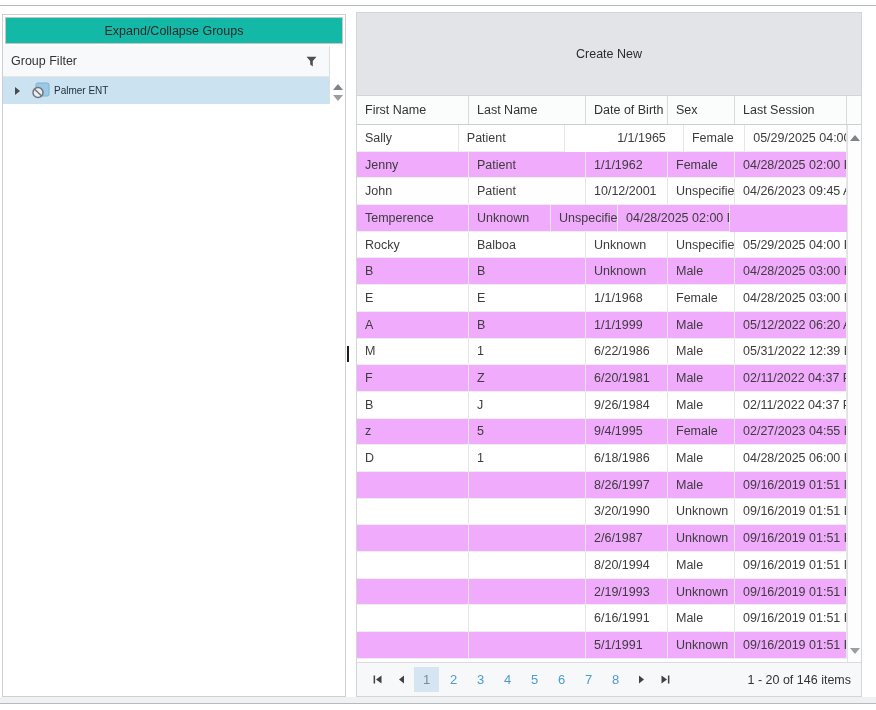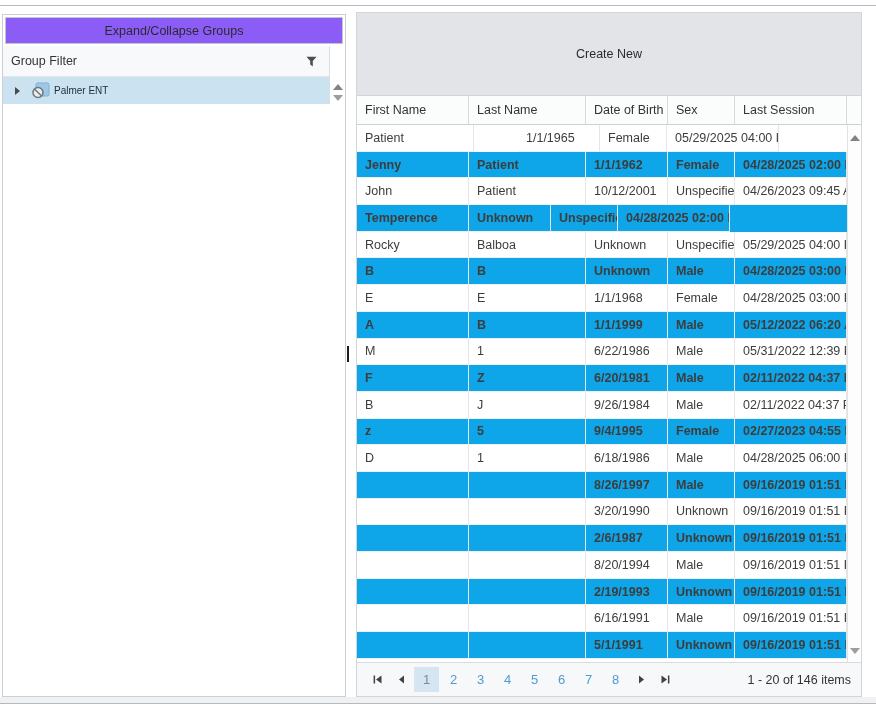--- a/index.html
+++ b/index.html
@@ -13,21 +13,21 @@
   .hrule.bottom { top:703px; }
   .bottom-band { position:absolute; left:0; top:697px; width:876px; height:6px; background:#f0f1f2; }
 
   
   .left-panel {
     position:absolute; left:2px; top:14px; width:344px; height:683px;
     background:#fff; border:1px solid #ccd0d4;
   }
   .ec-btn {
     display:block; margin:2px; width:338px; height:27px;
-    background:#8b5cf6; border:1px solid #c3c7cc; color:#2b2b2b;
+    background:#14b8a6; border:1px solid #c3c7cc; color:#2b2b2b;
     font:12.5px "Liberation Sans",sans-serif; text-align:center; padding:0; cursor:default;
   }
   .lp-content { position:relative; width:100%; height:calc(100% - 31px); }
   .filter-row {
     height:31px; margin-right:16px; background:#f8f9fa;
     border-bottom:1px solid #e4e6e8;
     display:flex; align-items:center; justify-content:space-between; padding:0 12px 0 8px;
   }
   .filter-row .lbl { font-size:12.5px; color:#333; }
   .tree-row {
@@ -65,21 +65,21 @@
   }
   .grid-header { flex:0 0 29px; display:flex; background:#fbfcfc; border-bottom:1px solid #cfcfcf; }
   .gh-cell {
     border-right:1px solid #d9d9d9; display:flex; align-items:center;
     padding-left:8px; font-size:12.5px; color:#333; overflow:hidden; white-space:nowrap;
   }
   .gh-cell.spacer { padding:0; border-right:none; }
   .grid-body { flex:1 1 auto; display:flex; overflow:hidden; }
   .rows-wrap { width:490px; }
   .g-row { display:flex; height:26.7px; background:#fff; }
-  .g-row.even { background:#0ea5e9;font-weight:bold; }
+  .g-row.even { background:#f0abfc; }
   .g-cell {
     border-right:1px solid #e6e6e6; border-bottom:1px solid #efefef;
     display:flex; align-items:center; padding-left:8px;
     font-size:12.5px; color:#3d3d3d; overflow:hidden; white-space:nowrap;
   }
   .v-scroll { width:14px; background:#fdfdfd; border-left:1px solid #e2e2e2; position:relative; }
   .v-scroll .tri-up { top:10px; left:2px; }
   .v-scroll .tri-down { bottom:8px; left:2px; }
 
   .pager {
@@ -141,20 +141,21 @@
         <div class="gh-cell" style="width: 117px;">Last Name</div>
         <div class="gh-cell" style="width: 82px;">Date of Birth</div>
         <div class="gh-cell" style="width: 67px;">Sex</div>
         <div class="gh-cell" style="width: 112px;">Last Session</div>
         <div class="gh-cell spacer" style="width: 14px;"></div>
       </div>
 
     <div class="grid-body">
       <div class="rows-wrap" id="rows-wrap">
           <div class="g-row">
+            <div class="g-cell" style="width: 112px;">Sally</div>
             <div class="g-cell" style="width: 117px;">Patient</div>
             <div class="g-cell" style="width: 82px; margin-left: 44px;">1/1/1965</div>
             <div class="g-cell" style="width: 67px;">Female</div>
             <div class="g-cell" style="width: 112px;">05/29/2025 04:00 PM</div>
           </div>
           <div class="g-row even">
             <div class="g-cell" style="width: 112px;">Jenny</div>
             <div class="g-cell" style="width: 117px;">Patient</div>
             <div class="g-cell" style="width: 82px;">1/1/1962</div>
             <div class="g-cell" style="width: 67px;">Female</div>

